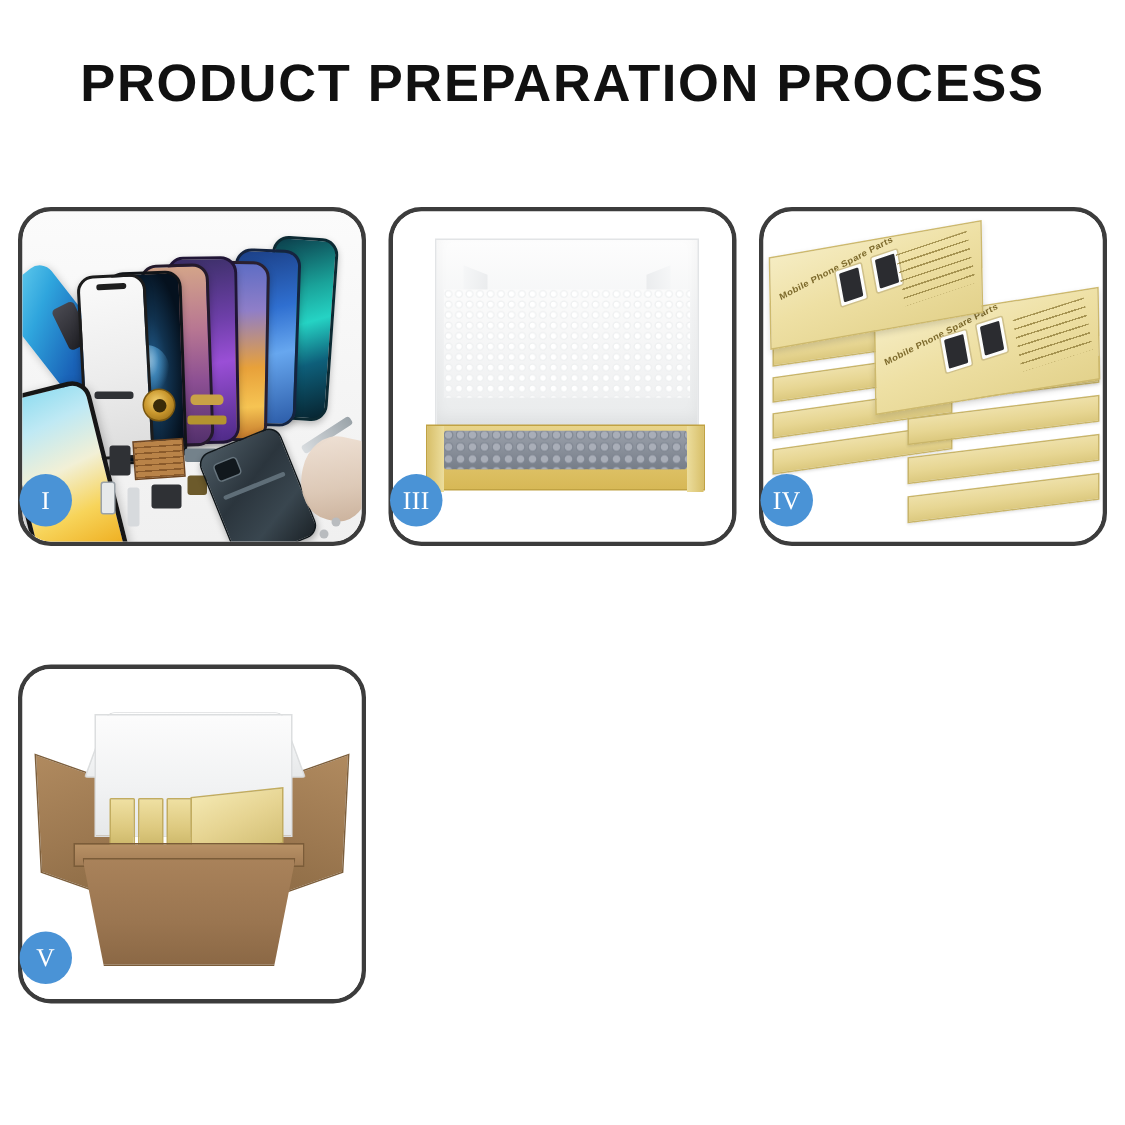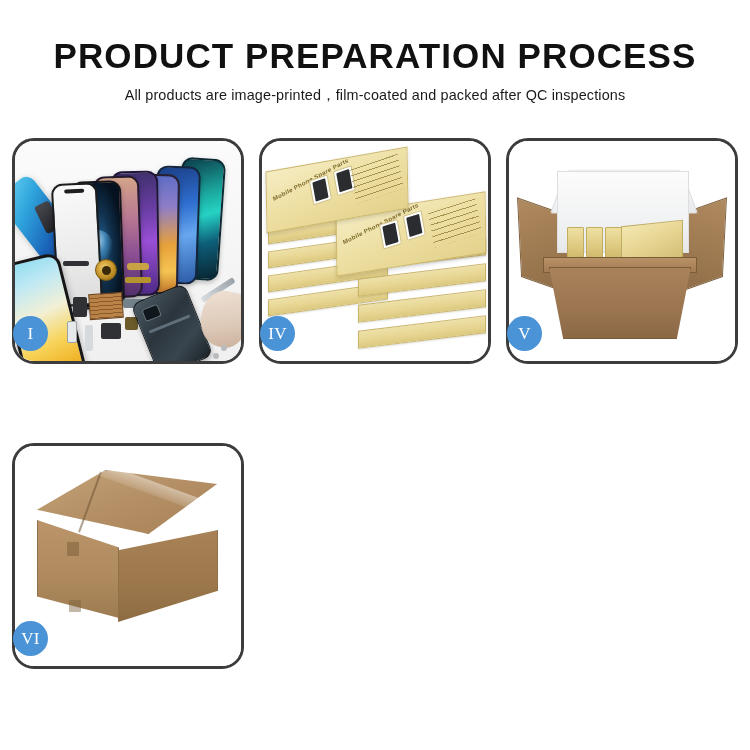--- a/index.html
+++ b/index.html
@@ -394,21 +394,20 @@
   .tab6a{ position:absolute; left:52px; top:96px; width:12px; height:14px; background:rgba(125,96,60,.55); border-radius:1px; }
   .tab6b{ position:absolute; left:54px; top:154px; width:12px; height:12px; background:rgba(125,96,60,.45); border-radius:1px; }
 </style>
 </head>
 <body>
 
 <div id="page">
 
   <div class="header">
     <div class="title">PRODUCT PREPARATION PROCESS</div>
-    <div class="subtitle">All products are image-printed，film-coated and packed after QC inspections</div>
   </div>
 
   <div class="grid">
 
     <div class="panel">
       <div class="panel-inner p1">
         <div class="film">
             <span class="fchip"></span>
           </div>
         <div class="ph ph-a"></div>
@@ -440,20 +439,35 @@
         </div>
         <div class="tweez"></div>
         <div class="hand"></div>
         <div class="screwA"></div>
         <div class="screwB"></div>
       </div>
       <div class="badge">I</div>
     </div>
 
 
+    <div class="panel">
+      <div class="panel-inner p3">
+        <div class="lid3">
+          <span class="lid3flapL"></span>
+            <span class="lid3flapR"></span>
+        </div>
+        <div class="foam3"></div>
+        <div class="tray3">
+          <span class="lipL"></span>
+          <span class="inner"></span>
+          <span class="lipR"></span>
+        </div>
+      </div>
+      <div class="badge">III</div>
+    </div>
 
     <div class="panel">
       <div class="panel-inner p4">
         <div class="stack">
           <span class="gbox gL5"></span>
             <span class="gbox gL4"></span>
           <span class="gbox gL3"></span>
             <span class="gbox gL2"></span>
           <span class="gbox gL1"></span>
           <span class="gbox gR4"></span>
@@ -501,27 +515,15 @@
             <span></span>
             <span></span>
         </div>
         <div class="goldslab5"></div>
         <div class="cartonTop5"></div>
         <div class="carton5"></div>
       </div>
       <div class="badge">V</div>
     </div>
 
-    <div class="panel">
-      <div class="panel-inner p6">
-        <div class="boxTop6"></div>
-        <div class="boxFrontL6"></div>
-        <div class="boxFrontR6"></div>
-        <div class="seam6"></div>
-        <div class="tape6"></div>
-        <div class="tab6a"></div>
-        <div class="tab6b"></div>
-      </div>
-      <div class="badge">VI</div>
-    </div>
 
   </div>
 </div>
 
 </body></html>

